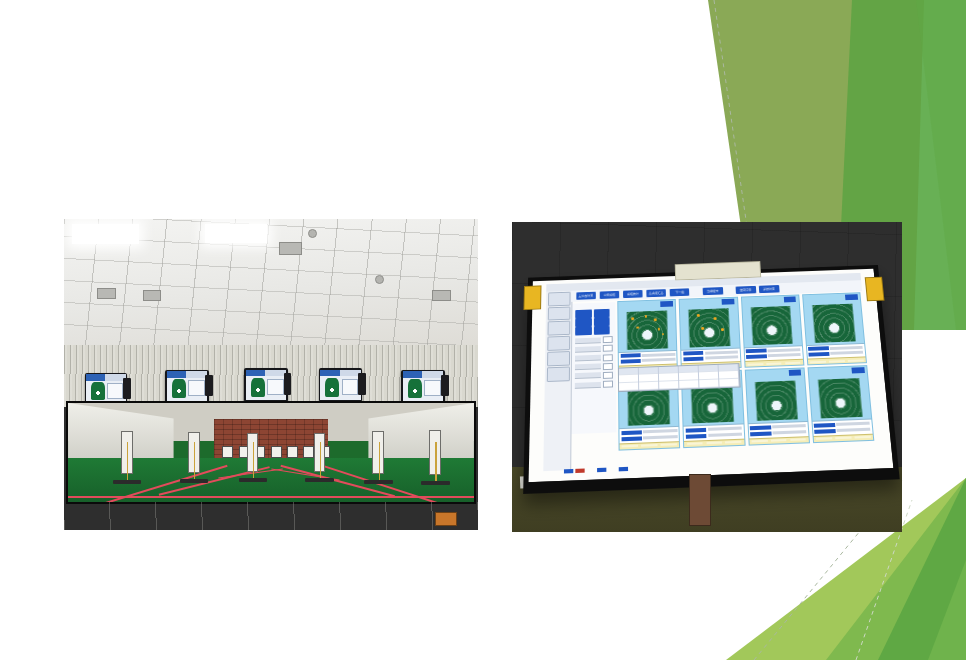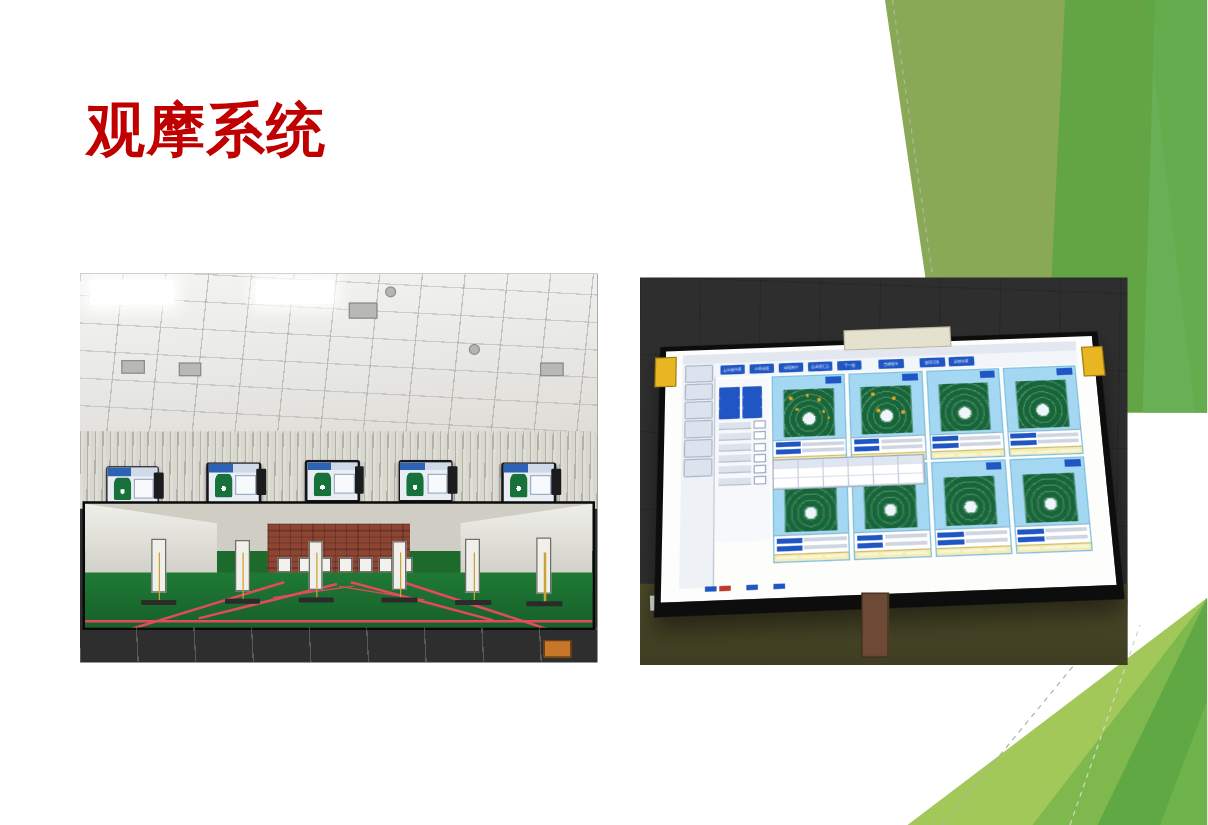--- a/index.html
+++ b/index.html
@@ -508,21 +508,20 @@
     <polygon points="60,660 300,478 300,660" fill="#a2c85a"></polygon>
     <polygon points="160,660 300,478 300,660" fill="#7fb94e"></polygon>
     <polygon points="212,660 300,478 300,660" fill="#5fa844"></polygon>
     <polygon points="262,660 300,560 300,660" fill="#6fb34c"></polygon>
 
     <line x1="48" y1="0" x2="96" y2="330" stroke="#aab8a0" stroke-width="1" stroke-dasharray="4 4"></line>
     <line x1="88" y1="660" x2="236" y2="480" stroke="#aab8a0" stroke-width="1" stroke-dasharray="4 4"></line>
     <line x1="190" y1="660" x2="246" y2="500" stroke="#cdd8c5" stroke-width="1" stroke-dasharray="4 4"></line>
   </svg>
 
-  <div class="slide-title">观摩系统</div>
 
   <div class="photo" id="photo-left">
 
     <div class="range-ceiling">
       <div class="ceil-grid"></div>
       <div class="ceil-light" style="left:2%;top:4%;width:16%;height:16%;"></div>
       <div class="ceil-light" style="left:34%;top:4%;width:15%;height:15%;"></div>
       <div class="ceil-vent" style="left:52%;top:18%;width:5%;height:9%;"></div>
       <div class="ceil-vent" style="left:8%;top:54%;width:4%;height:7%;"></div>
       <div class="ceil-vent" style="left:19%;top:56%;width:4%;height:7%;"></div>

